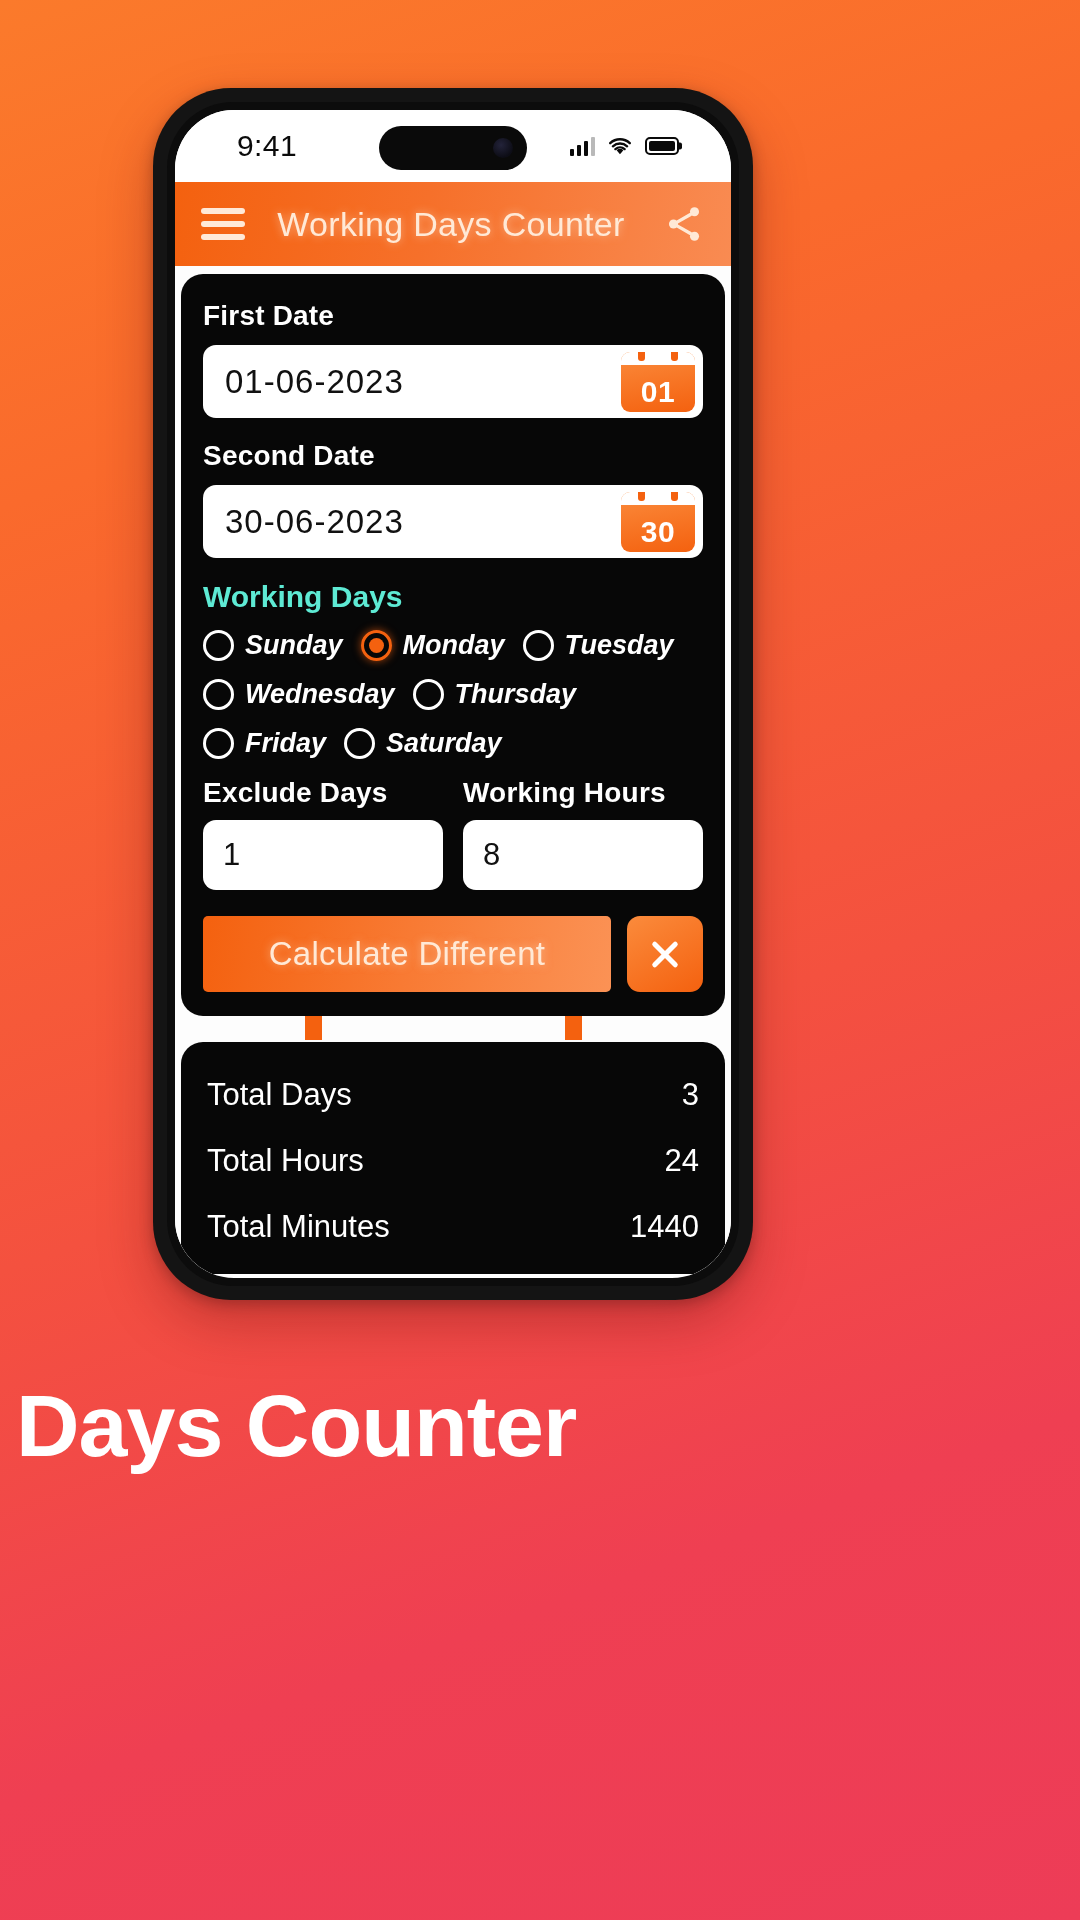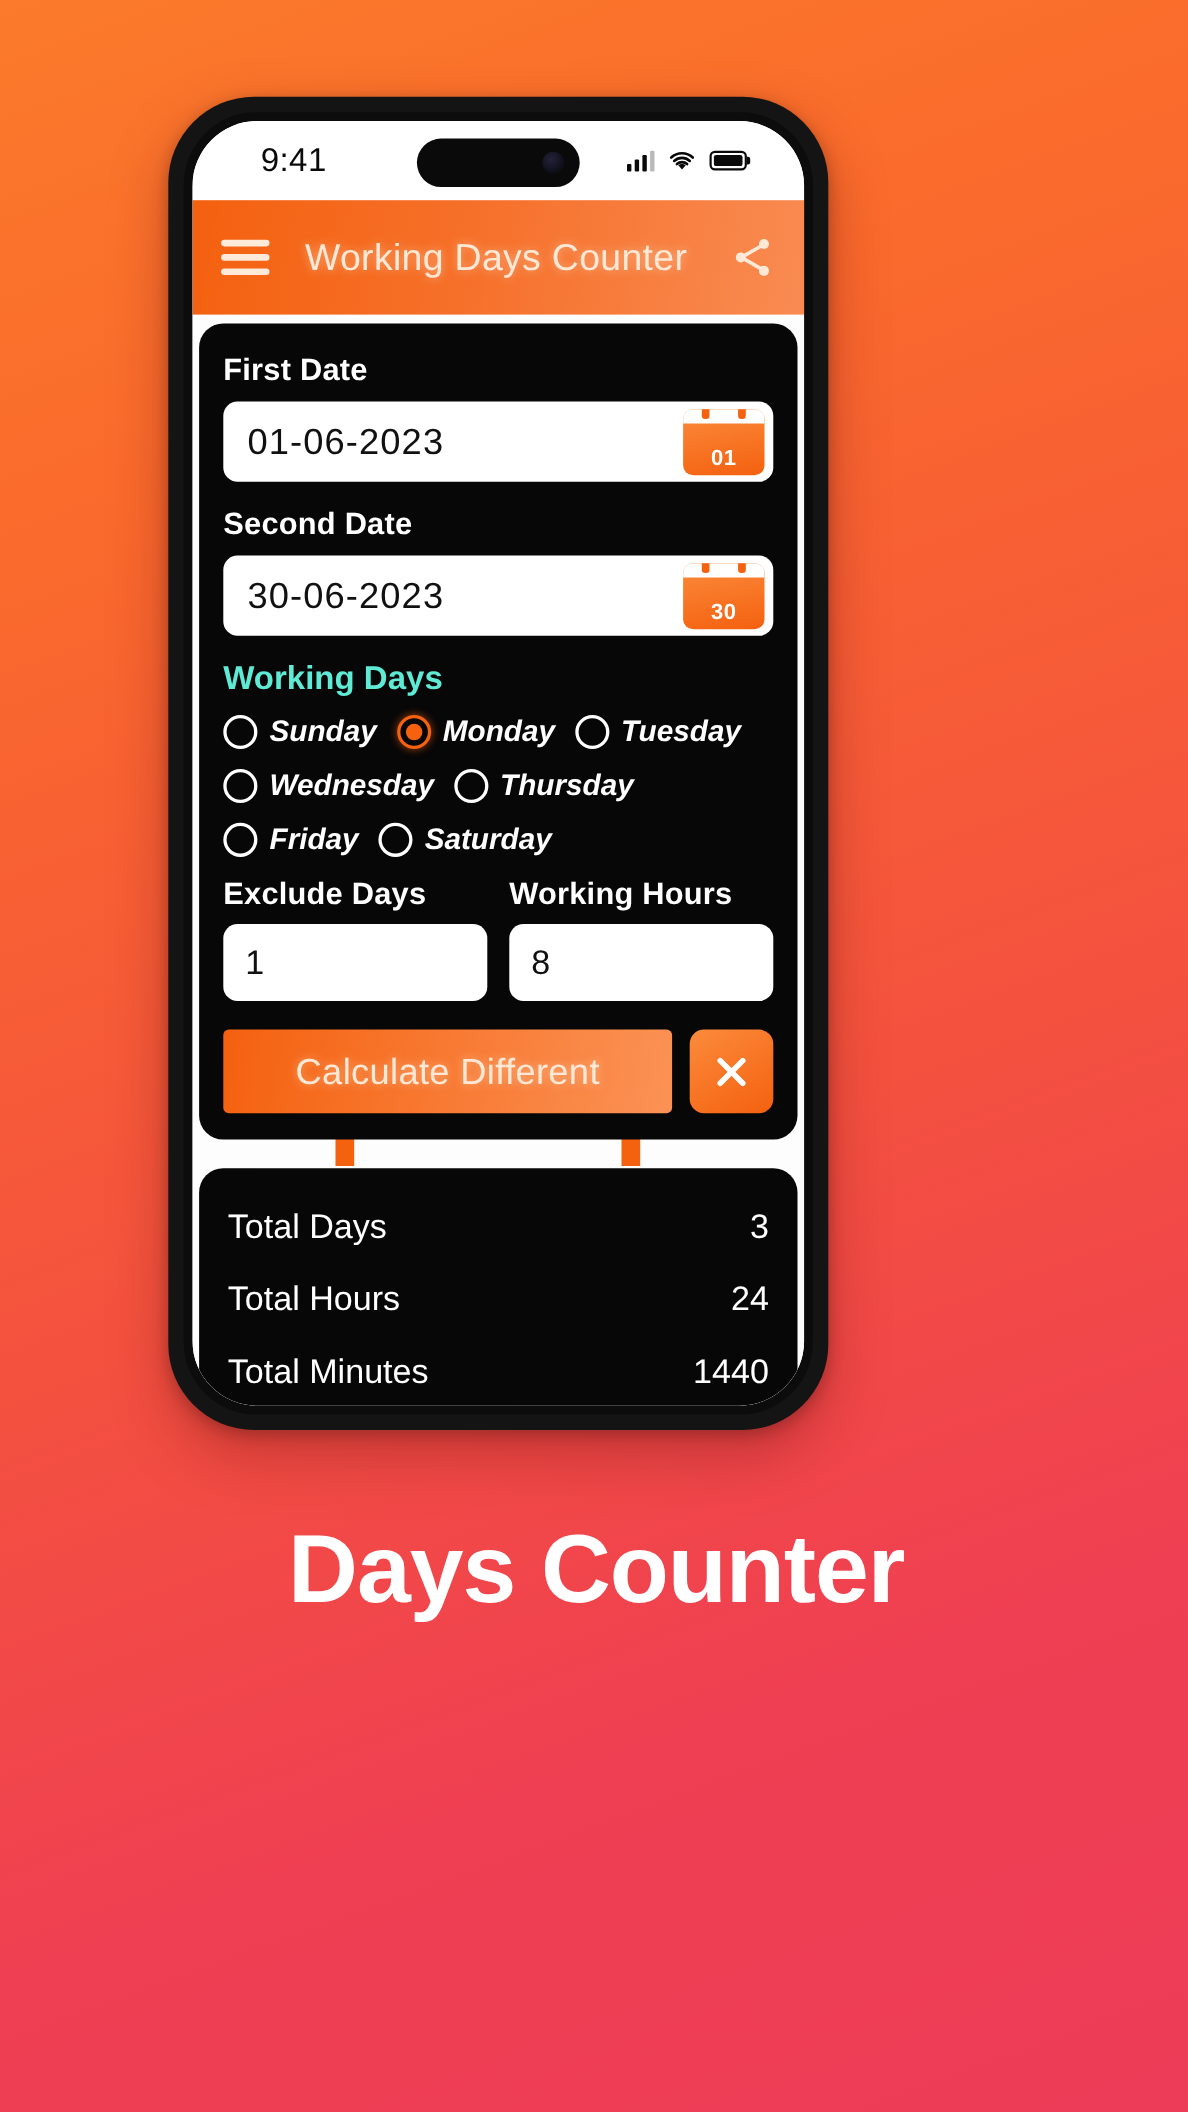--- a/index.html
+++ b/index.html
@@ -69,21 +69,21 @@
     position:relative; padding:2px;
   }
   .ic-bat::after{
     content:""; position:absolute; right:-5px; top:50%; transform:translateY(-50%);
     width:3px; height:7px; background:#0a0a0a; border-radius:0 2px 2px 0;
   }
   .ic-bat i{ display:block; width:100%; height:100%; background:#0a0a0a; border-radius:2px; }
 
   
   .appbar{
-    height:104px;
+    height:84px;
     background:linear-gradient(100deg,#f4610f 0%,#f6702a 45%,#f98b52 100%);
     display:flex; align-items:center; padding:0 26px; position:relative;
   }
   .hamburger{ width:44px; display:flex; flex-direction:column; gap:7px; cursor:pointer; }
   .hamburger span{ display:block; height:6px; background:#ffe9d8; border-radius:3px; }
   .appbar-title{
     flex:1; text-align:center; color:#ffe9d6;
     font-size:34px; letter-spacing:.3px;
     text-shadow:0 0 9px rgba(255,235,210,.55);
     margin-left:-6px;
@@ -118,21 +118,21 @@
   }
   .cal-icon::before{
     content:""; position:absolute; left:0; right:0; top:0; height:13px;
     background:#fff;
   }
   .cal-ring{
     position:absolute; top:-4px; width:7px; height:13px; background:#f4610f; border-radius:3px;
   }
   .cal-ring.l{ left:17px; } .cal-ring.r{ right:17px; }
   .cal-day{
-    color:#fff; font-size:20px; font-weight:bold; line-height:1; letter-spacing:.5px;
+    color:#fff; font-size:30px; font-weight:bold; line-height:1; letter-spacing:.5px;
   }
 
   .section-title{
     color:#5eead4; font-size:30px; font-weight:bold; margin:8px 0 16px;
   }
   .radio-row{ display:flex; align-items:center; gap:18px; margin-bottom:18px; }
   .radio-item{ display:flex; align-items:center; gap:11px; cursor:pointer; }
   .radio-dot{
     width:31px; height:31px; border-radius:50%;
     border:3px solid #ffffff; flex:0 0 auto;
@@ -189,22 +189,22 @@
     margin:0 4px; padding:20px 26px 0; position:relative; z-index:2;
   }
   .res-row{
     display:flex; justify-content:space-between; align-items:center;
     padding:15px 0; color:#ffffff; font-size:31px;
   }
   .res-row.clipped{ opacity:.95; }
 
   
   .caption{
-    position:absolute; left:4px; right:0; top:1375px;
-    text-align:center; color:#ffffff;
+    position:absolute; left:16px; right:0; top:1375px;
+    color:#ffffff;
     font-size:88px; font-weight:bold; letter-spacing:-1px;
   }
 </style>
 </head>
 <body>
 
 <div class="phone-wrap">
   <div class="phone-frame">
     <div class="phone-bezel">
       <div class="phone-screen">

